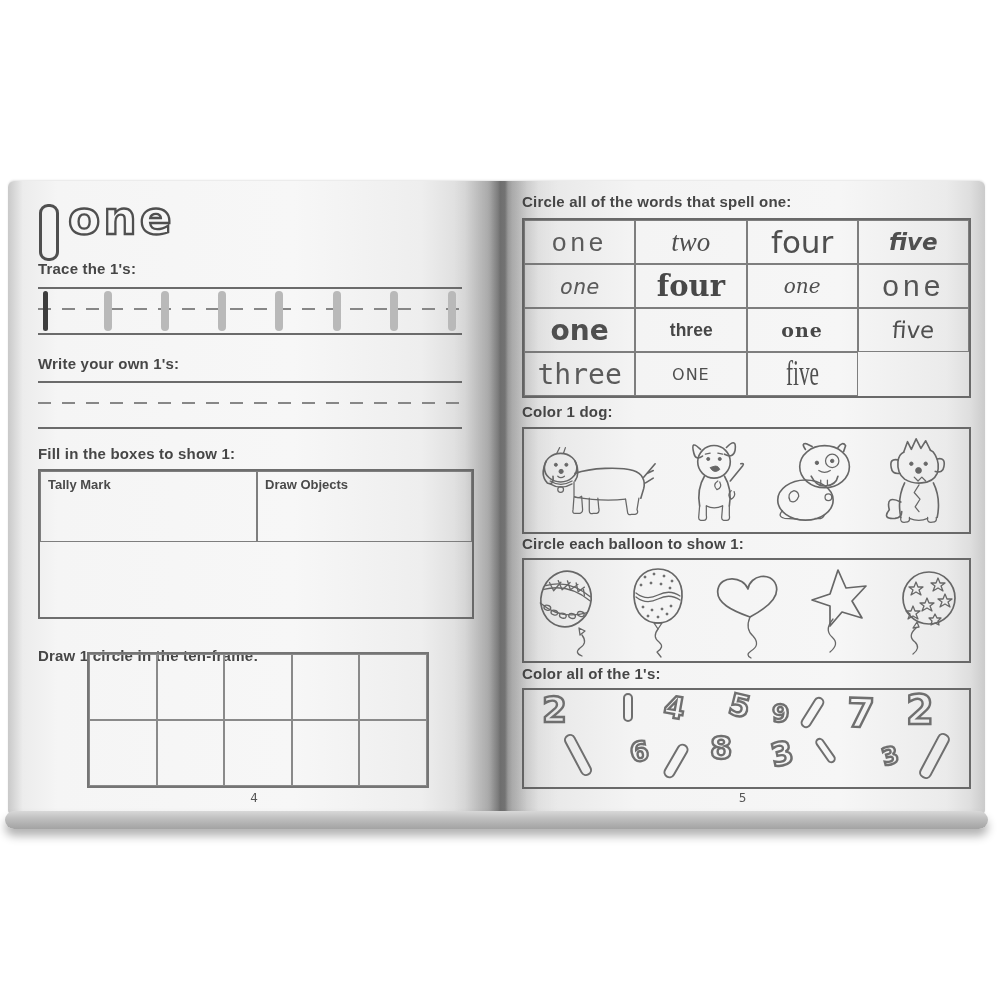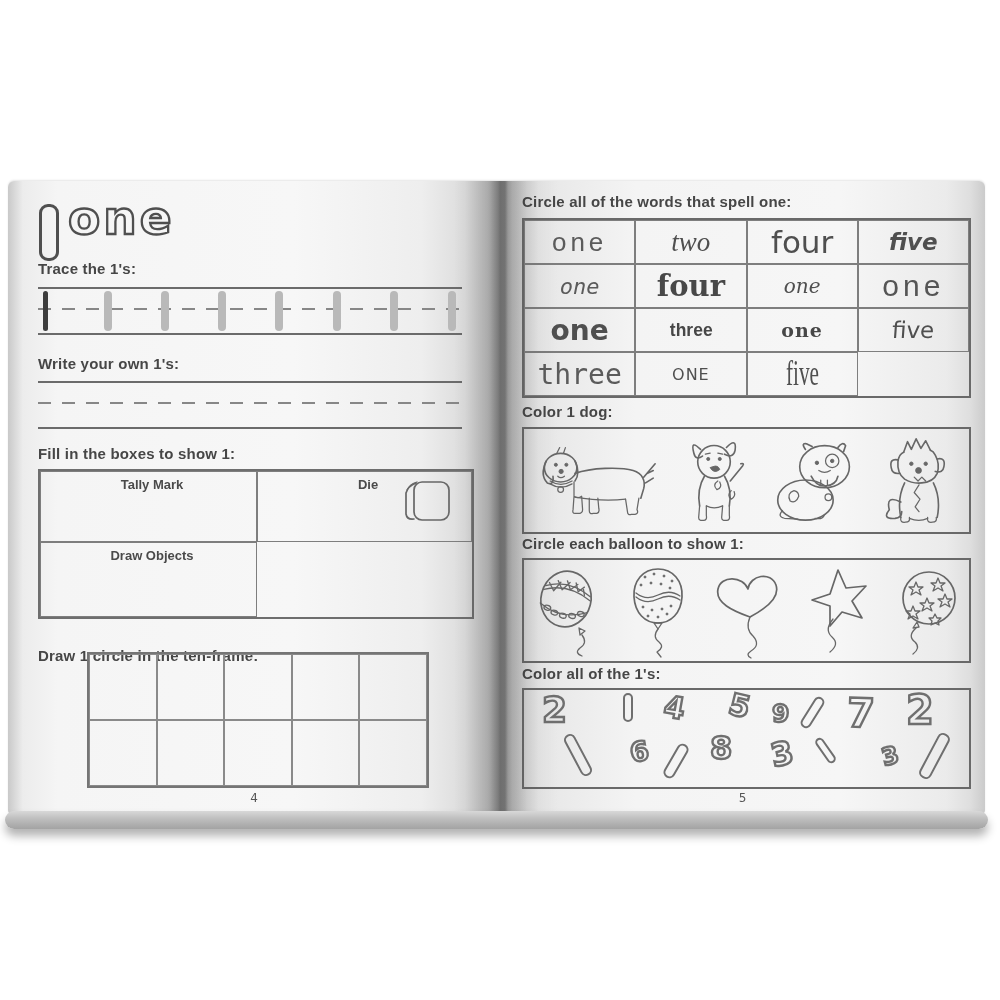--- a/index.html
+++ b/index.html
@@ -10,21 +10,21 @@
     background:linear-gradient(to right,#c9c9c9 0%,#ececec 3%,#f5f5f5 10%,#f7f7f7 58%,#eeeeee 84%,#dcdcdc 93%,#bdbdbd 97.5%,#979797 100%);}
   .page-right{left:492px;width:485px;border-radius:0 6px 4px 0;
     background:linear-gradient(to right,#8f8f8f 0%,#c3c3c3 2.5%,#e7e7e7 8%,#f4f4f4 28%,#f6f6f6 70%,#ebebeb 92%,#dedede 97%,#cbcbcb 100%);}
   .gutter-shadow{position:absolute;left:446px;top:0;width:104px;height:633px;pointer-events:none;
     background:linear-gradient(to right,rgba(0,0,0,0) 0%,rgba(0,0,0,.10) 35%,rgba(0,0,0,.30) 49%,rgba(60,60,60,.22) 52%,rgba(0,0,0,.05) 70%,rgba(0,0,0,0) 100%);}
   .book-base{position:absolute;left:-3px;top:630px;width:983px;height:18px;border-radius:9px;
     background:linear-gradient(to bottom,#d8d8d8 0%,#bdbdbd 45%,#a3a3a3 100%);
     box-shadow:0 7px 10px rgba(0,0,0,.30);}
   
   .lbl{position:absolute;font:700 15px "Liberation Sans",sans-serif;color:#464646;letter-spacing:.2px;}
-  .cell-lbl{font:700 13px "Liberation Sans",sans-serif;color:#4a4a4a;padding:5px 0 0 7px;text-align:center;}
+  .cell-lbl{font:700 13px "Liberation Sans",sans-serif;color:#4a4a4a;padding:5px 0 0 7px;}
   .pagenum{position:absolute;left:0;right:0;top:610px;text-align:center;
     font:400 12px "DejaVu Sans",sans-serif;color:#555;}
   
   .title-one-bar{position:absolute;left:31px;top:23px;width:14px;height:51px;
     border:3px solid #4f4f4f;border-radius:9px;}
   .title-word{position:absolute;left:60px;top:9px;font:700 47px "DejaVu Sans",sans-serif;
     letter-spacing:3px;color:transparent;-webkit-text-stroke:2.3px #4f4f4f;}
   .writing-line{position:absolute;left:30px;width:424px;height:48px;}
   .wl-top,.wl-bottom{position:absolute;left:0;right:0;height:0;border-top:2px solid #6b6b6b;}
   .wl-top{top:0}.wl-bottom{bottom:0}
@@ -105,28 +105,20 @@
       <div class="wl-bottom"></div>
     </div>
 
     <div class="lbl" style="left:30px;top:264px">Fill in the boxes to show 1:</div>
 
     <div class="boxes-table">
       <div class="bcell">
         <div class="cell-lbl">Tally Mark</div>
       </div>
       <div class="bcell">
-        <div class="cell-lbl">Die</div>
-        <svg width="58" height="56" viewBox="0 0 58 56" style="position:absolute;right:16px;top:2px">
-          <rect x="17" y="8" width="35" height="38" rx="8" class="sk"></rect>
-          <path d="M19,9 Q11,12 9,19 L9,40 Q10,46 17,45" class="sk"></path>
-          <path d="M20,8 Q13,10 10,16" class="skt"></path>
-        </svg>
-      </div>
-      <div class="bcell">
         <div class="cell-lbl">Draw Objects</div>
       </div>
     </div>
 
     <div class="lbl" style="left:30px;top:466px">Draw 1 circle in the ten-frame:</div>
 
     <div class="tenframe">
       <div class="tf-cell"></div>
       <div class="tf-cell"></div>
       <div class="tf-cell"></div>

